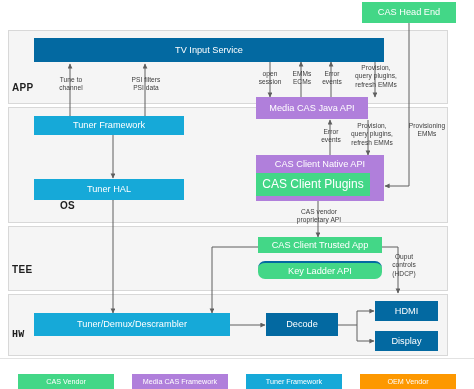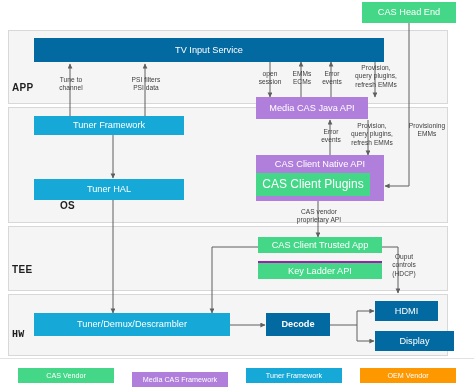--- a/index.html
+++ b/index.html
@@ -39,34 +39,34 @@
   }
   .stack .child{
     width:calc(100% - 14px);height:28px;display:flex;align-items:center;justify-content:center;
     color:#fff;font-size:12px;background:#43d787;margin-bottom:5px;
   }
   .splitbox{display:flex;flex-direction:column;}
   .splitbox .seg{
     flex:1;display:flex;align-items:center;justify-content:center;
     color:#fff;font-size:9.2px;background:#43d787;
   }
-  .splitbox .seg + .seg{border-top:2px solid #a21caf;}
+  .splitbox .seg + .seg{border-top:2px solid #0369a1;border-radius:7px;}
 
   
   .cap{
     font-size:6.6px;color:#3c3c3c;text-align:center;line-height:1.28;
     letter-spacing:.05px;
   }
 
   
   #wires{position:absolute;left:0;top:0;width:474px;height:389px;pointer-events:none;}
 
   
   #legend{position:absolute;left:0;top:361px;width:474px;height:28px;display:flex;
-          align-items:center;justify-content:center;gap:18px;}
+          align-items:flex-end;justify-content:center;gap:18px;}
   .legend-item{height:15px;padding:0 9px;display:flex;align-items:center;justify-content:center;
                color:#ffffff;font-size:7.2px;white-space:nowrap;}
   #legend-divider{position:absolute;left:0;top:358px;width:474px;height:1px;background:#e2e2e2;}
 </style>
 </head>
 <body>
 
 <div id="stage">
 
   <div class="abs band" style="left:8px;top:30px;width:440px;height:74px;"></div>
@@ -143,25 +143,25 @@
 
   <div class="abs box blue" style="left:34px;top:179px;width:150px;height:21px;">Tuner HAL</div>
 
   <div class="abs splitbox" style="left:258px;top:237px;width:124px;height:42px;gap:8px;">
     <div class="seg">CAS Client Trusted App</div>
     <div class="seg">Key Ladder API</div>
   </div>
 
   <div class="abs box blue" style="left:34px;top:313px;width:196px;height:23px;">Tuner/Demux/Descrambler</div>
 
-  <div class="abs box orange" style="left:266px;top:313px;width:64px;height:23px;font-weight:bold;">Decode</div>
+  <div class="abs box orange" style="left:266px;top:313px;width:72px;height:23px;">Decode</div>
 
   <div class="abs box orange" style="left:375px;top:301px;width:63px;height:20px;">HDMI</div>
 
-  <div class="abs box orange" style="left:375px;top:331px;width:79px;height:20px;">Display</div>
+  <div class="abs box orange" style="left:375px;top:331px;width:63px;height:20px;">Display</div>
 
   <div class="abs cap" style="left: 44px; top: 76px; width: 54px; white-space: pre-line;">Tune to
 channel</div>
 
   <div class="abs cap" style="left: 118px; top: 76px; width: 56px; white-space: pre-line;">PSI filters
 PSI data</div>
 
   <div class="abs cap" style="left: 250px; top: 70px; width: 40px; white-space: pre-line;">open
 session</div>
 

